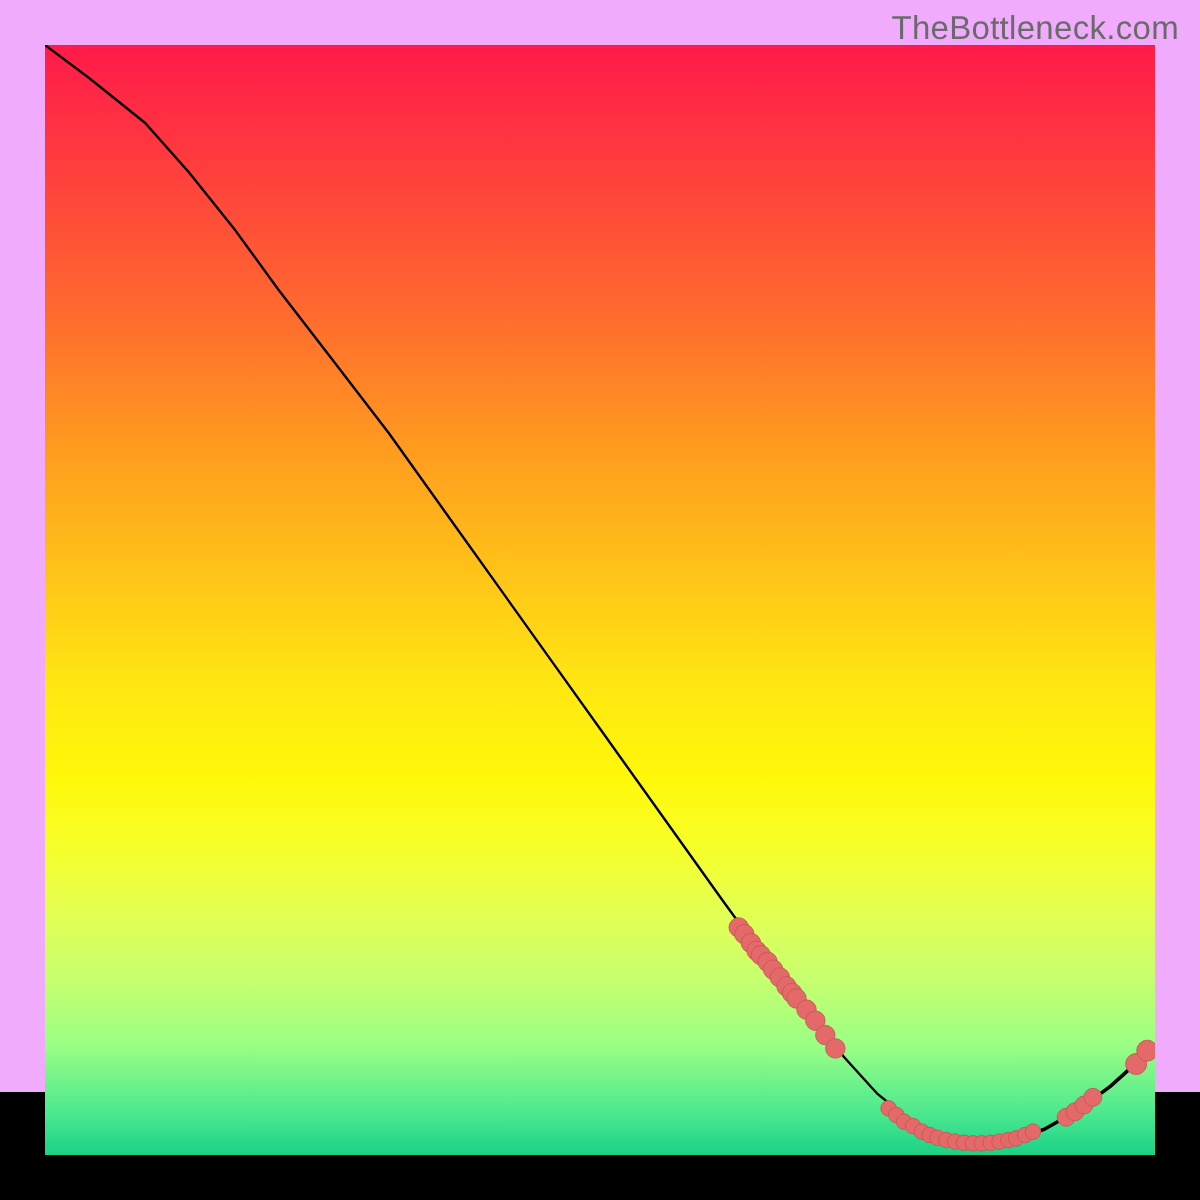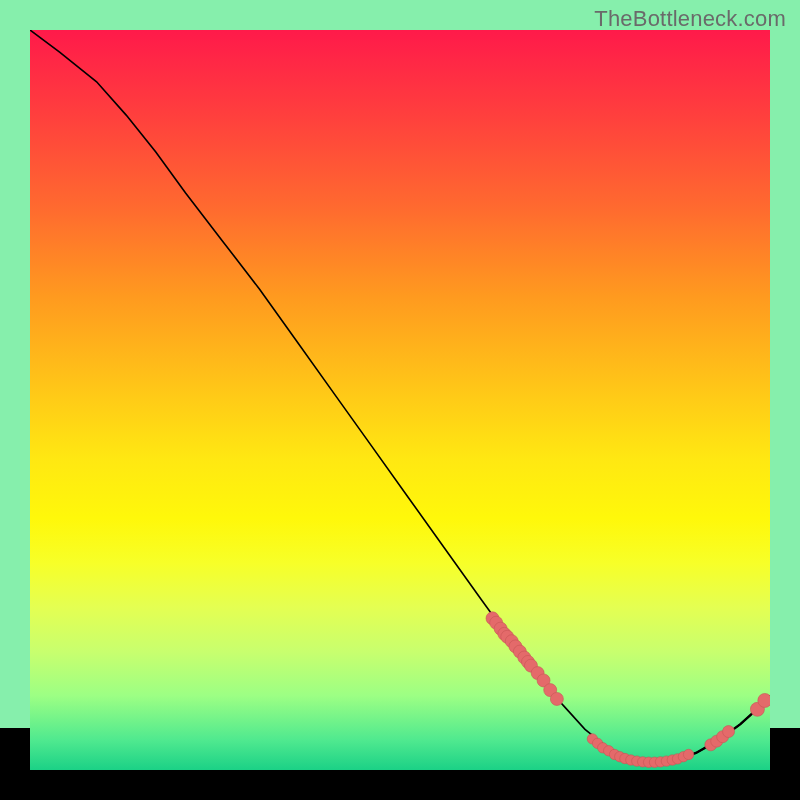--- a/index.html
+++ b/index.html
@@ -8,21 +8,21 @@
     width: 800px;
     height: 800px;
     background: #000;
     overflow: hidden;
     font-family: Arial, Helvetica, sans-serif;
   }
   .stage {
     position: relative;
     width: 800px;
     height: 728px;
-    background: #86efac;
+    background: #f0abfc;
   }
   .plot {
     position: absolute;
     left: 30px;
     top: 30px;
     width: 740px;
     height: 740px;
     background: linear-gradient(
       to bottom,
       #ff1a4a 0%,

